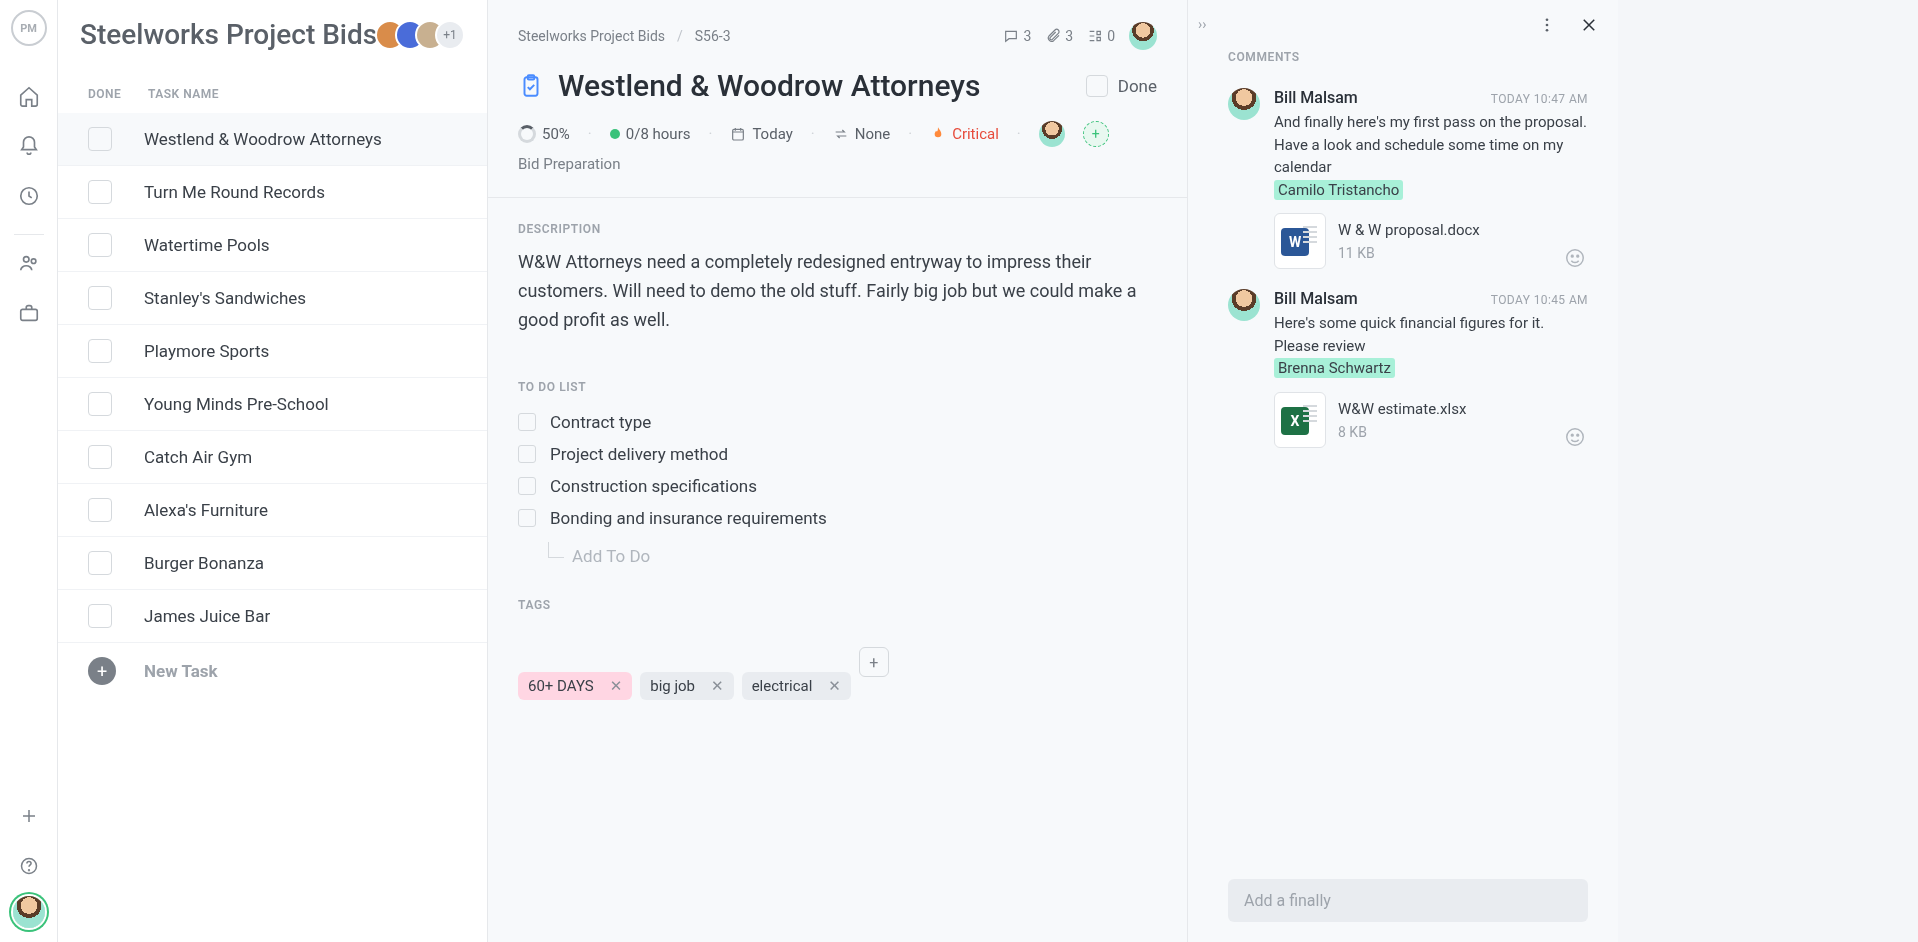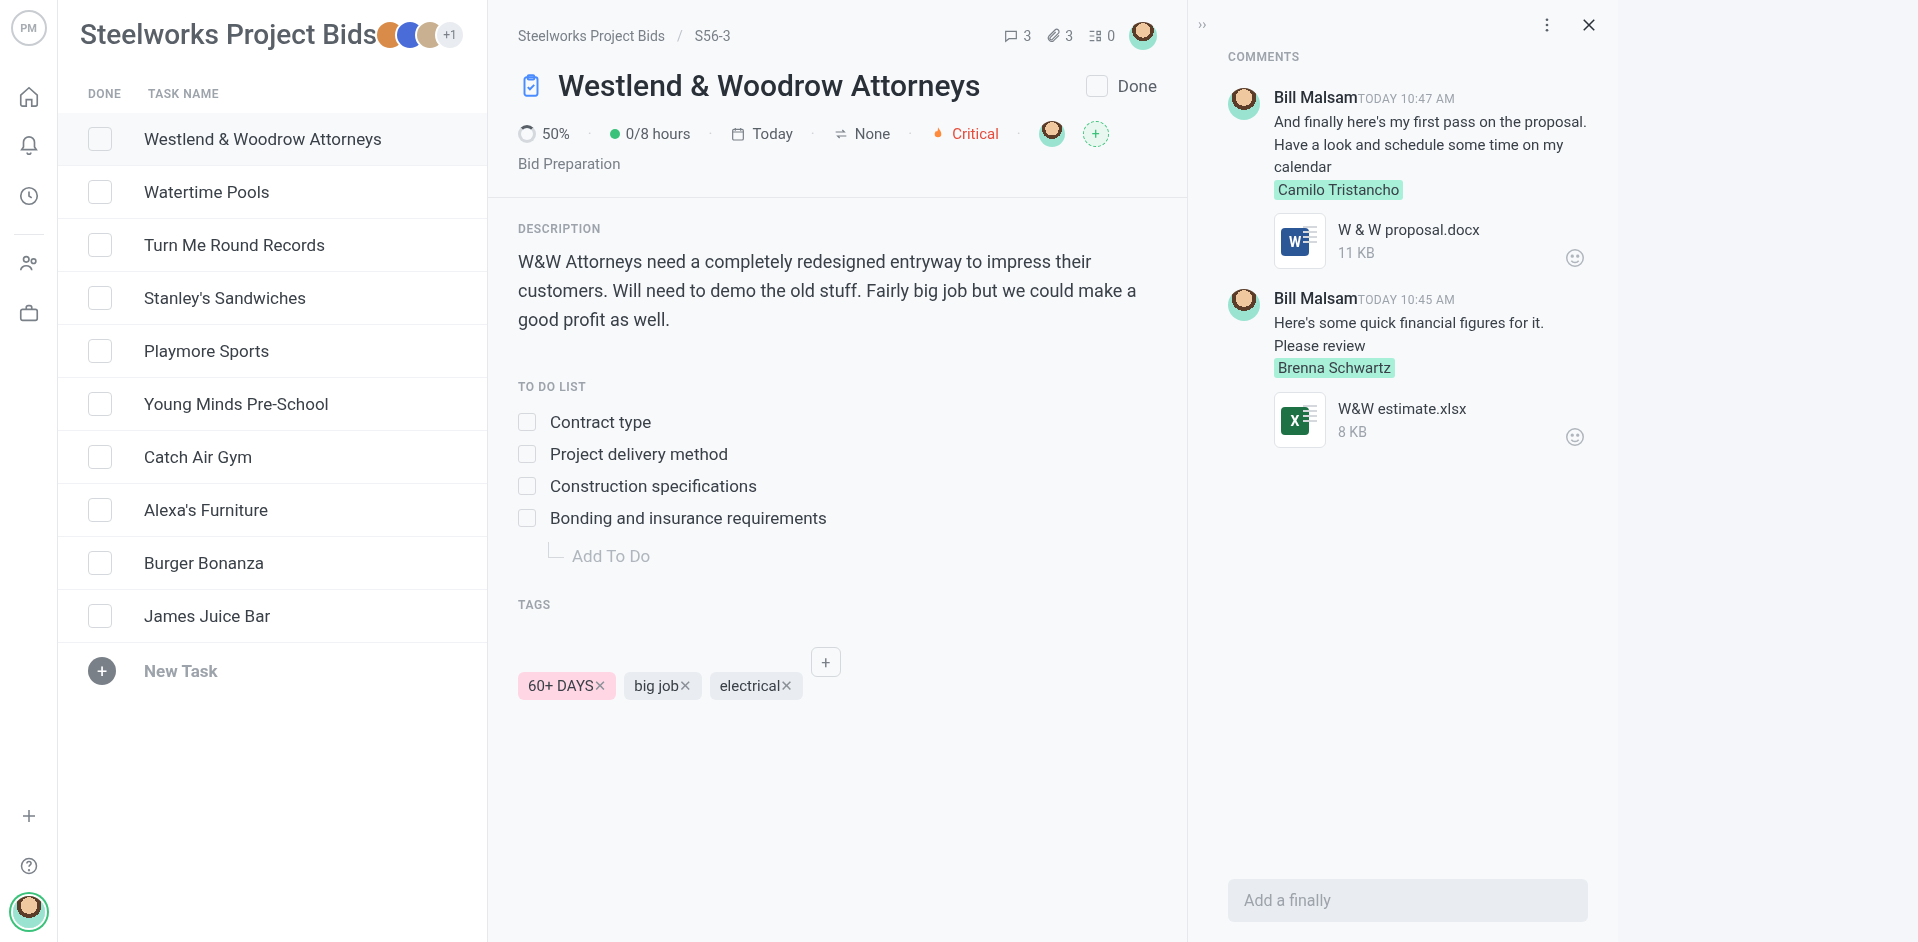--- a/index.html
+++ b/index.html
@@ -56,37 +56,37 @@
 .section-label { font-size:12px; font-weight:600; letter-spacing:0.6px; color:#9da3ab; margin-bottom:12px; }
 .desc { font-size:18px; line-height:1.6; color:#3a4048; margin-bottom:46px; }
 .todo-item { display:flex; align-items:center; gap:14px; padding:6px 0; font-size:17px; color:#3a4048; }
 .todo-chk { width:18px; height:18px; border:1px solid #d5d9dd; border-radius:3px; flex-shrink:0; }
 .todo-chk.done { background:#7ed957; border-color:#7ed957; position:relative; }
 .todo-chk.done::after { content:''; position:absolute; inset:3px; background:#fff; opacity:0; }
 .todo-item.done span { text-decoration:line-through; color:#9da3ab; }
 .add-todo { margin-left:30px; color:#b0b6bd; font-size:17px; padding:8px 0; }
 .todo-line { border-left:1px solid #d5d9dd; border-bottom:1px solid #d5d9dd; width:16px; height:16px; display:inline-block; margin-right:8px; margin-bottom:4px; }
 .tags { display:flex; gap:8px; align-items:center; }
-.tag { padding:5px 10px; border-radius:6px; font-size:15px; display:flex; align-items:center; gap:0;margin-top:48px; }
+.tag { padding:5px 10px; border-radius:6px; font-size:15px; display:flex; align-items:center; gap:16px;margin-top:48px; }
 .tag.pink { background:#ffd6e3; color:#3a4048; }
 .tag.gray { background:#e9ecf0; color:#3a4048; }
 .tag .x { color:#8a9098; cursor:pointer; }
 .add-tag { width:30px; height:30px; border:1px solid #d5d9dd; border-radius:6px; display:flex; align-items:center; justify-content:center; color:#7a8088; font-size:16px; }
 .hr { border:none; border-top:1px solid #e6e8eb; margin:24px -30px; }
 
 
 .comments { width: 430px; background:#f7f9fb; display:flex; flex-direction:column; position:relative; }
 .top-actions { position:absolute; top:16px; right:20px; display:flex; gap:24px; color:#5a6068; }
 .top-actions .ico { cursor:pointer; font-size:16px; }
 .collapse { position:absolute; top:16px; left:10px; color:#9da3ab; font-size:14px; cursor:pointer; }
 .comments-header { font-size:12px; font-weight:600; letter-spacing:0.6px; color:#9da3ab; padding: 50px 30px 14px 40px; }
 .comment { padding: 10px 30px 10px 40px; display:flex; gap:14px; position:relative; }
 .c-avatar { width:32px; height:32px; border-radius:50%; background:radial-gradient(circle at 50% 30%, #f0c8a0 0 30%, #5a3c28 30% 45%, #9be3d1 45% 100%); flex-shrink:0; }
 .c-body { flex:1; }
-.c-head { display:flex; justify-content:flex-start; align-items:baseline; margin-bottom:4px; }
+.c-head { display:flex; justify-content:space-between; align-items:baseline; margin-bottom:4px; }
 .c-author { font-size:16px; font-weight:500; color:#2a3038; }
 .c-time { font-size:12px; color:#9da3ab; letter-spacing:0.4px; }
 .c-text { font-size:15px; line-height:1.5; color:#3a4048; }
 .mention { background:#a8f0d8; padding:1px 4px; border-radius:3px; }
 .attach { display:flex; gap:12px; align-items:center; margin-top:12px; }
 .file-icon { width:52px; height:56px; border-radius:6px; display:flex; align-items:center; justify-content:center; color:#fff; font-weight:700; font-size:18px; background:#fff; border:1px solid #e0e3e7; position:relative; }
 .file-icon .badge { position:absolute; left:6px; top:14px; width:28px; height:28px; border-radius:4px; display:flex; align-items:center; justify-content:center; font-size:14px; }
 .file-icon .badge.word { background:#2b5797; }
 .file-icon .badge.excel { background:#1e7145; }
 .file-icon .lines { position:absolute; right:8px; top:12px; width:14px; }
@@ -167,25 +167,25 @@
       <div class="done">DONE</div>
       <div>TASK NAME</div>
     </div>
     <div id="task-rows">
         <div class="task-row selected">
           <div class="chk"></div>
           <div class="task-name">Westlend &amp; Woodrow Attorneys</div>
         </div>
         <div class="task-row">
           <div class="chk"></div>
+          <div class="task-name">Turn Me Round Records</div>
+        </div>
+        <div class="task-row">
+          <div class="chk"></div>
           <div class="task-name">Watertime Pools</div>
-        </div>
-        <div class="task-row">
-          <div class="chk"></div>
-          <div class="task-name">Turn Me Round Records</div>
         </div>
         <div class="task-row">
           <div class="chk"></div>
           <div class="task-name">Stanley's Sandwiches</div>
         </div>
         <div class="task-row">
           <div class="chk"></div>
           <div class="task-name">Playmore Sports</div>
         </div>
         <div class="task-row">

